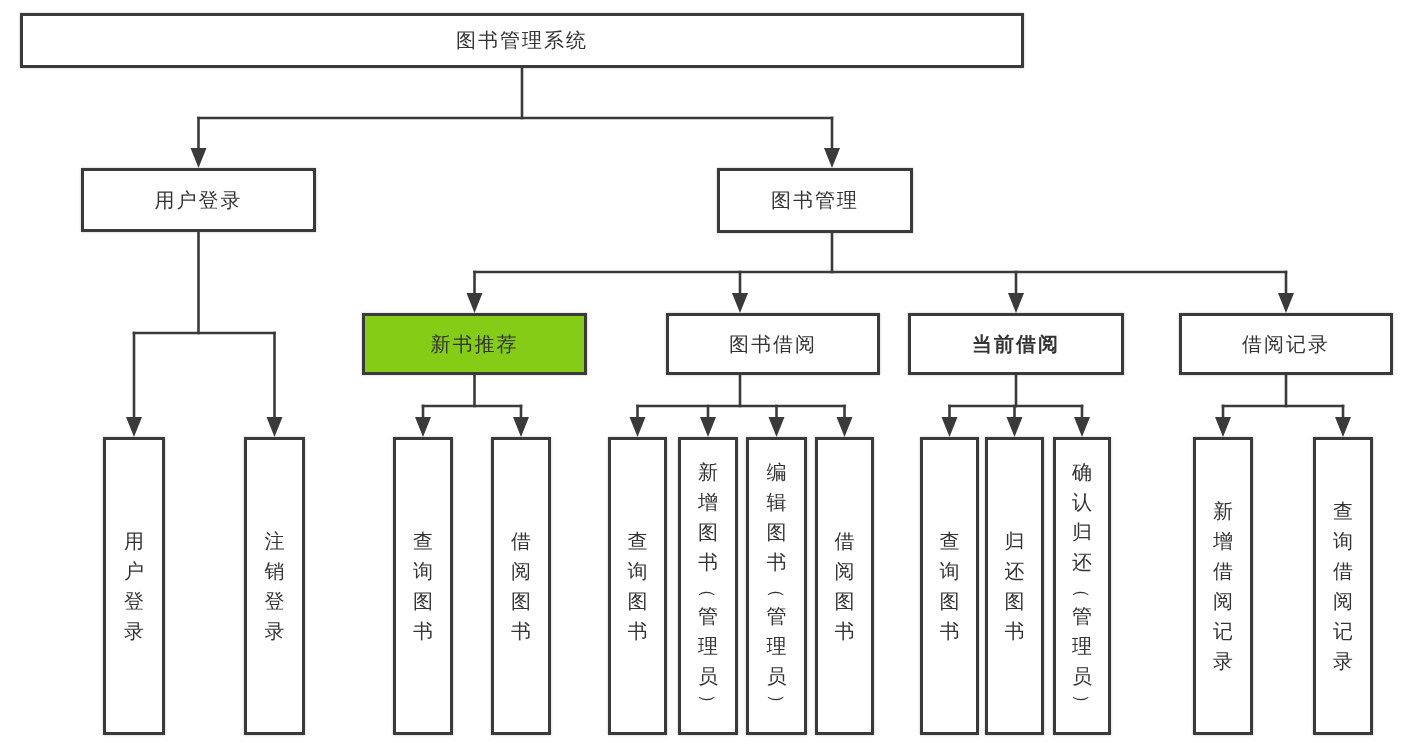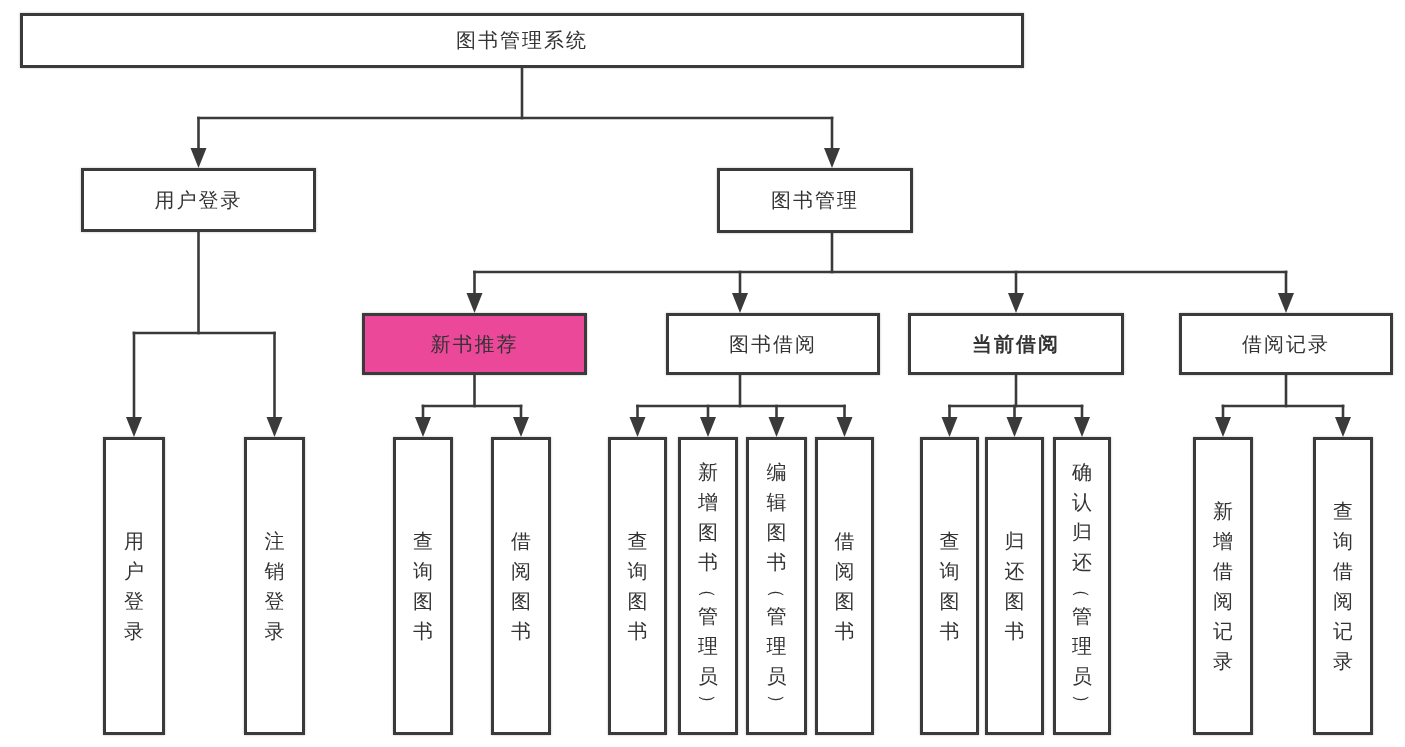--- a/index.html
+++ b/index.html
@@ -131,21 +131,21 @@
   <div id="nodes">
       <div class="node" style="left: 20px; top: 13px; width: 1004px; height: 55px; border-color: rgb(58, 58, 58); background: rgb(255, 255, 255); color: rgb(51, 51, 51);">
         <div class="hlabel">图书管理系统</div>
       </div>
       <div class="node" style="left: 81px; top: 168px; width: 235px; height: 64px; border-color: rgb(58, 58, 58); background: rgb(255, 255, 255); color: rgb(51, 51, 51);">
         <div class="hlabel">用户登录</div>
       </div>
       <div class="node" style="left: 717px; top: 168px; width: 196px; height: 65px; border-color: rgb(58, 58, 58); background: rgb(255, 255, 255); color: rgb(51, 51, 51);">
         <div class="hlabel">图书管理</div>
       </div>
-      <div class="node" style="left: 362px; top: 313px; width: 225px; height: 62px; border-color: rgb(58, 58, 58); background: #ec4899; color: rgb(51, 51, 51);">
+      <div class="node" style="left: 362px; top: 313px; width: 225px; height: 62px; border-color: rgb(58, 58, 58); background: #84cc16; color: rgb(51, 51, 51);">
         <div class="hlabel">新书推荐</div>
       </div>
       <div class="node" style="left: 666px; top: 313px; width: 214px; height: 62px; border-color: rgb(58, 58, 58); background: rgb(255, 255, 255); color: rgb(51, 51, 51);">
         <div class="hlabel">图书借阅</div>
       </div>
       <div class="node" style="left: 908px; top: 313px; width: 216px; height: 62px; border-color: rgb(58, 58, 58); background: rgb(255, 255, 255); color: rgb(51, 51, 51); font-weight: bold;">
         <div class="hlabel">当前借阅</div>
       </div>
       <div class="node" style="left: 1179px; top: 313px; width: 214px; height: 62px; border-color: rgb(58, 58, 58); background: rgb(255, 255, 255); color: rgb(51, 51, 51);">
         <div class="hlabel">借阅记录</div>

